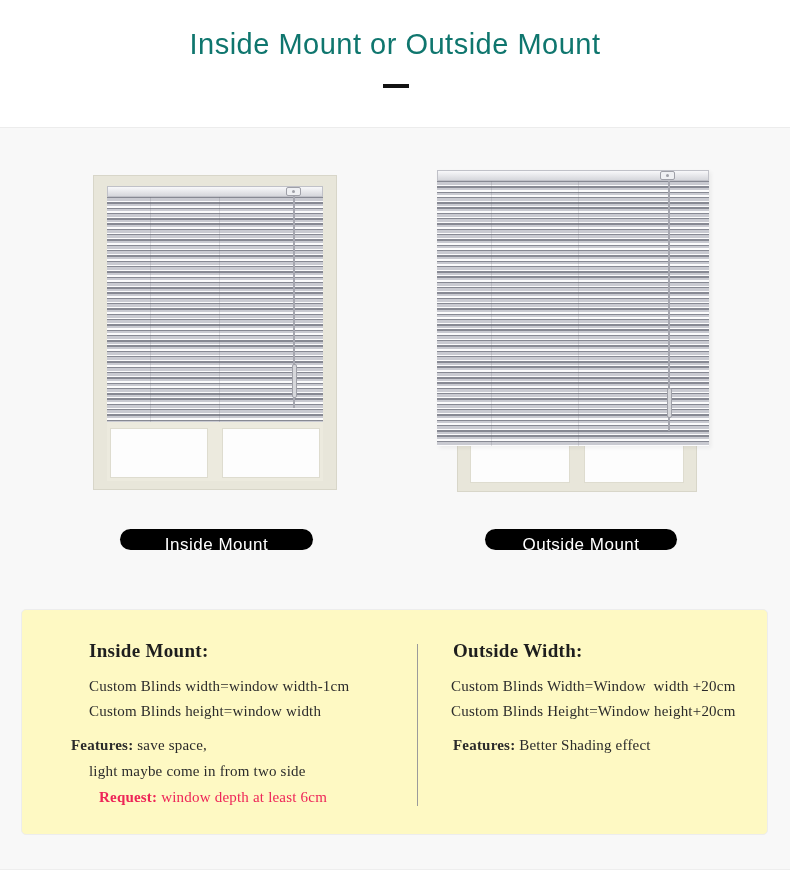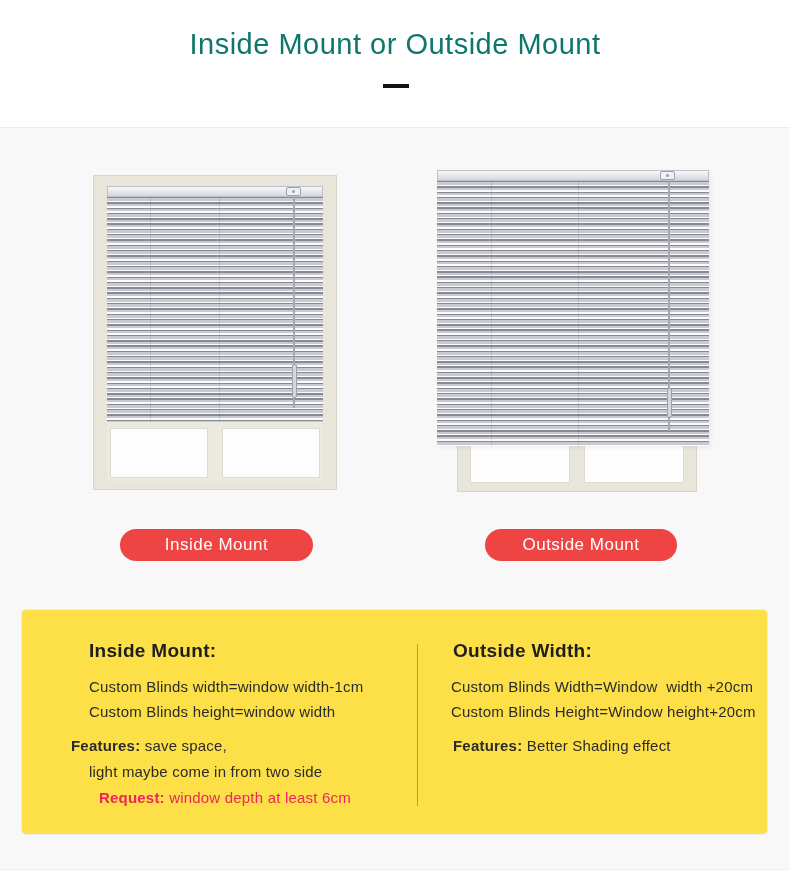--- a/index.html
+++ b/index.html
@@ -88,33 +88,34 @@
   .blinds-inside .bracket { right:22px; }
   .blinds-inside .cord { right:28px; top:10px; height:212px; }
   .blinds-inside .wand { right:26px; top:178px; height:34px; }
 
   .blinds-outside .bracket { right:34px; }
   .blinds-outside .cord { right:39px; top:11px; height:250px; }
   .blinds-outside .wand { right:37px; top:218px; height:30px; }
 
   
   .pill {
-    position:absolute; top:529px; height:32px; border-radius:16px;
-    background:#ef4444; color:#ffffff; font-size:17px; letter-spacing:0.5px;
+    position:absolute; top:529px; height:21px; border-radius:16px;
+    background:#000000; color:#ffffff; font-size:17px; letter-spacing:0.5px;
     line-height:32px; text-align:center; border:none; padding:0;
     font-family:"Liberation Sans", sans-serif; cursor:pointer;
   }
   .pill-inside  { left:120px; width:193px; }
   .pill-outside { left:485px; width:192px; }
 
   
   .info-box {
     position:absolute; left:21px; top:609px; width:747px; height:226px;
-    background:#fde047; border:1px solid #ededed; border-radius:5px;
+    background:#fef9c3; border:1px solid #ededed; border-radius:5px;
     box-sizing:border-box;
+    font-family:Liberation Serif, serif;
   }
   .info-divider {
     position:absolute; left:395px; top:34px; width:1px; height:162px;
     background:#9b9b9b;
   }
   .info-box p { margin:0; position:absolute; white-space:pre-wrap; }
   .col-heading { font-size:19px; font-weight:600; color:#1e1e1e; letter-spacing:0.3px; }
   .col-body    { font-size:15px; color:#2b2b2b; letter-spacing:0.2px; }
   .bold-label  { font-weight:700; }
   .request-line { color:#ee2558; }

